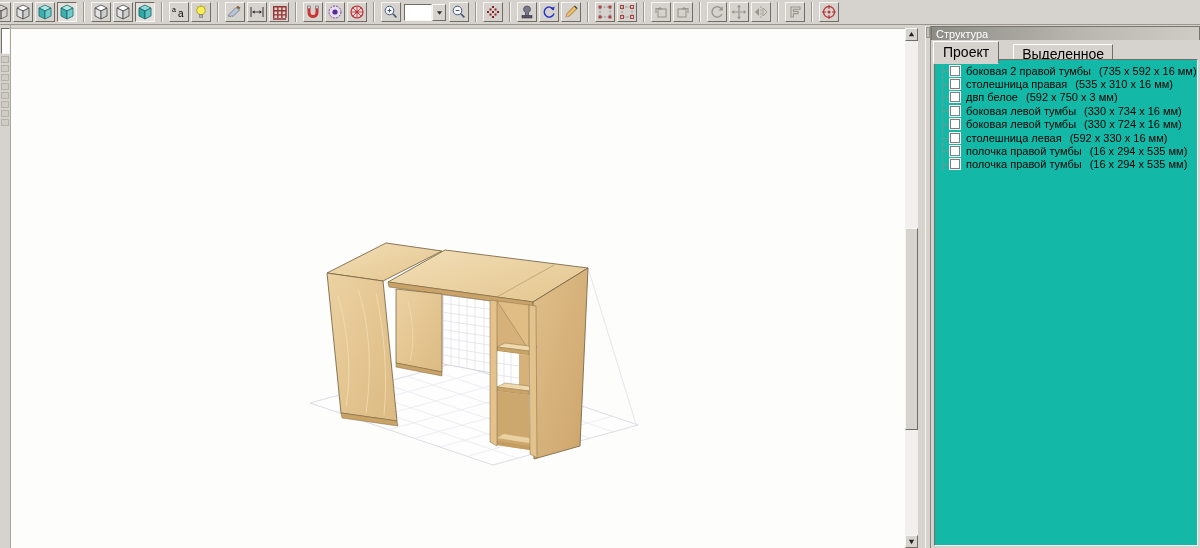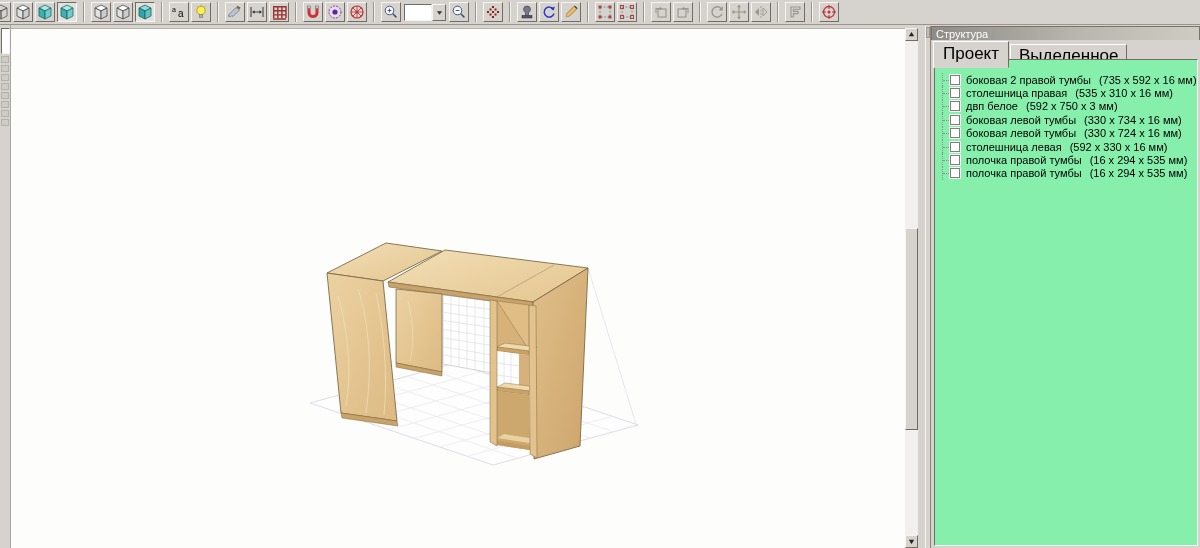--- a/index.html
+++ b/index.html
@@ -48,27 +48,27 @@
   .splitter { position:absolute; left:925px; top:1px; bottom:0; width:6px; background:#d6d3ce;
     border-left:1px solid #f6f4f0; border-right:1px solid #8a867e; }
   .splitter .grip { width:4px; height:11px; margin:1px auto; background:#c2bfb8; border:1px solid #9a968e; }
 
   
   .panel { position:absolute; left:931px; right:0; top:1px; bottom:0; background:#d6d3ce; }
   .panel-title { height:14px; line-height:14px; padding-left:4px; font-size:11px; font-weight:normal;
     color:#fff; background:linear-gradient(90deg,#8e8c87 0%, #b9b6af 55%, #cfccc5 100%);
     border:1px solid #78746c; border-bottom:none; }
   .tabs { height:18px; padding:1px 0 0 2px; position:relative; }
-  .tab { display:inline-block; font-size:17px; color:#000; background:#d6d3ce;
+  .tab { display:inline-block; font-size:14px; color:#000; background:#d6d3ce;
     border:1px solid; border-color:#fff #716c64 #d6d3ce #fff; padding:1px 8px 2px 8px;
-    position:relative; top:2px; margin-right:1px; cursor:default; }
+    position:relative; top:2px; margin-right:14px; cursor:default; }
   .tab.active { top:0; padding:2px 9px 3px 9px; z-index:2; }
 
-  .tree { position:absolute; left:3px; right:2px; top:33px; bottom:2px; background:#86efac;
-    border:1px solid; border-color:#716c64 #f6f4f0 #f6f4f0 #716c64; padding-top:13px; overflow:hidden;text-align:center; }
+  .tree { position:absolute; left:3px; right:2px; top:33px; bottom:2px; background:#14b8a6;
+    border:1px solid; border-color:#716c64 #f6f4f0 #f6f4f0 #716c64; padding-top:4px; overflow:hidden;text-align:center; }
   .row { display:flex; align-items:center; height:13.4px; font-size:11px; white-space:nowrap; }
   .conn { position:relative; width:15px; height:100%; flex:0 0 auto; }
   .conn::before { content:""; position:absolute; left:7px; top:0; bottom:0; border-left:1px dotted #8f8f8f; }
   .row.last .conn::before { bottom:50%; }
   .conn::after { content:""; position:absolute; left:8px; right:1px; top:50%; border-top:1px dotted #8f8f8f; }
   .cb { width:10px; height:10px; flex:0 0 auto; background:#fff; border:1px solid #7f7f7f;
     box-shadow:0 0 0 1px #f6f4f0; margin-right:6px; }
   .lbl { color:#000; } .dims { color:#000; margin-left:8px; }
 </style>
 </head>

